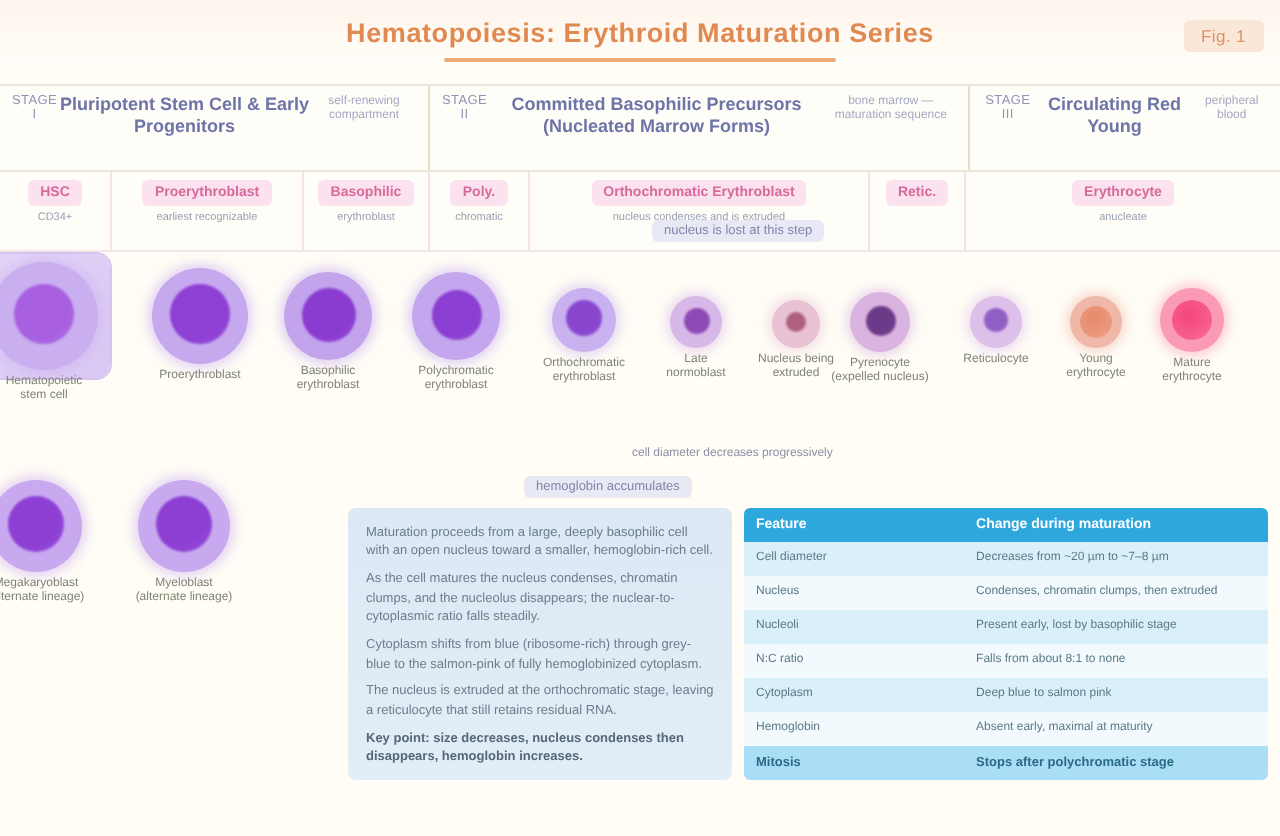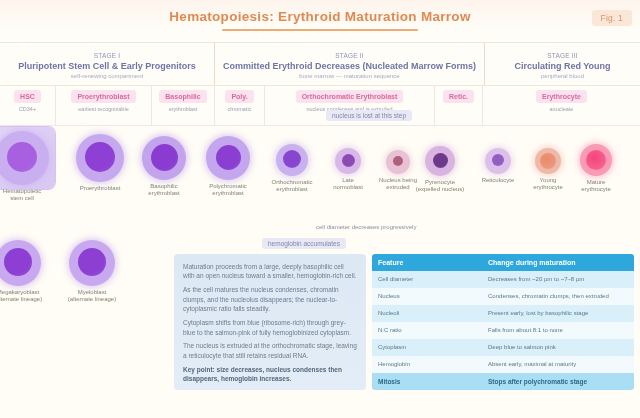--- a/index.html
+++ b/index.html
@@ -58,22 +58,22 @@
     border-bottom: 1px solid #f0e7d8;
     display: flex;
   }
   .group-cell {
     position: relative;
     height: 100%;
     padding: 4px 6px 0 6px;
     text-align: center;
     border-right: 1px solid #e6dcc9;
     display: flex;
-    flex-direction: column;
-    justify-content: center;
+    flex-direction: row;
+    justify-content: space-between;
   }
   .group-cell:last-child { border-right: none; }
   .group-kicker {
     font-size: 6.5px;
     color: #8f93b8;
     letter-spacing: .2px;
     margin-bottom: 2px;
   }
   .group-title {
     font-size: 9px;
@@ -256,35 +256,35 @@
     background: #e9e9f6;
     border-radius: 3px;
     padding: 2px 6px;
     line-height: 1.15;
   }
 </style>
 </head>
 <body>
 
 <div class="title-bar">
-  <div class="title-text">Hematopoiesis: Erythroid Maturation Marrow</div>
+  <div class="title-text">Hematopoiesis: Erythroid Maturation Series</div>
   <div class="title-underline"></div>
   <div class="corner-badge">Fig. 1</div>
 </div>
 
 <div class="group-row" id="group-row">
     <div class="group-cell" style="width: 215px;">
       <div class="group-kicker">STAGE I</div>
       <div class="group-title">Pluripotent Stem Cell &amp;
 Early Progenitors</div>
       <div class="group-sub">self-renewing compartment</div>
     </div>
     <div class="group-cell" style="width: 270px;">
       <div class="group-kicker">STAGE II</div>
-      <div class="group-title">Committed Erythroid Decreases
+      <div class="group-title">Committed Basophilic Precursors
 (Nucleated Marrow Forms)</div>
       <div class="group-sub">bone marrow — maturation sequence</div>
     </div>
     <div class="group-cell" style="width: 155px;">
       <div class="group-kicker">STAGE III</div>
       <div class="group-title">Circulating
 Red Young</div>
       <div class="group-sub">peripheral blood</div>
     </div>
   </div>

